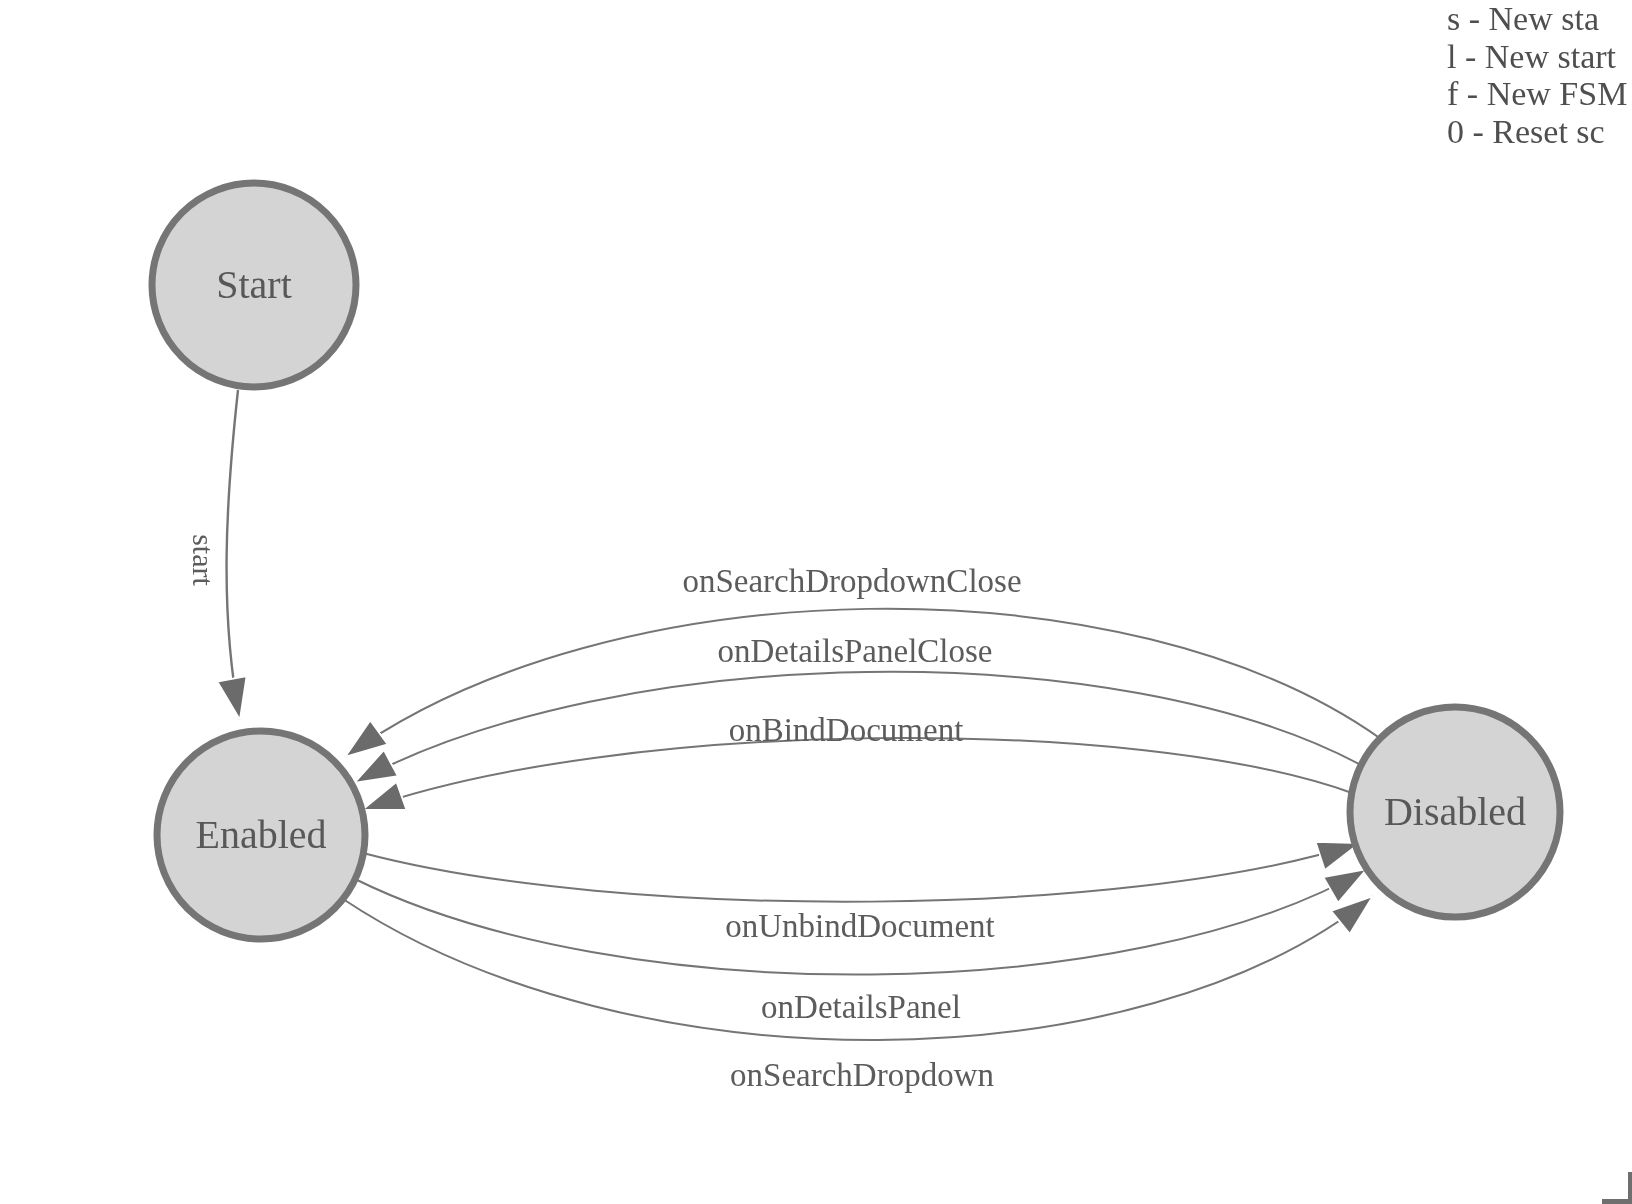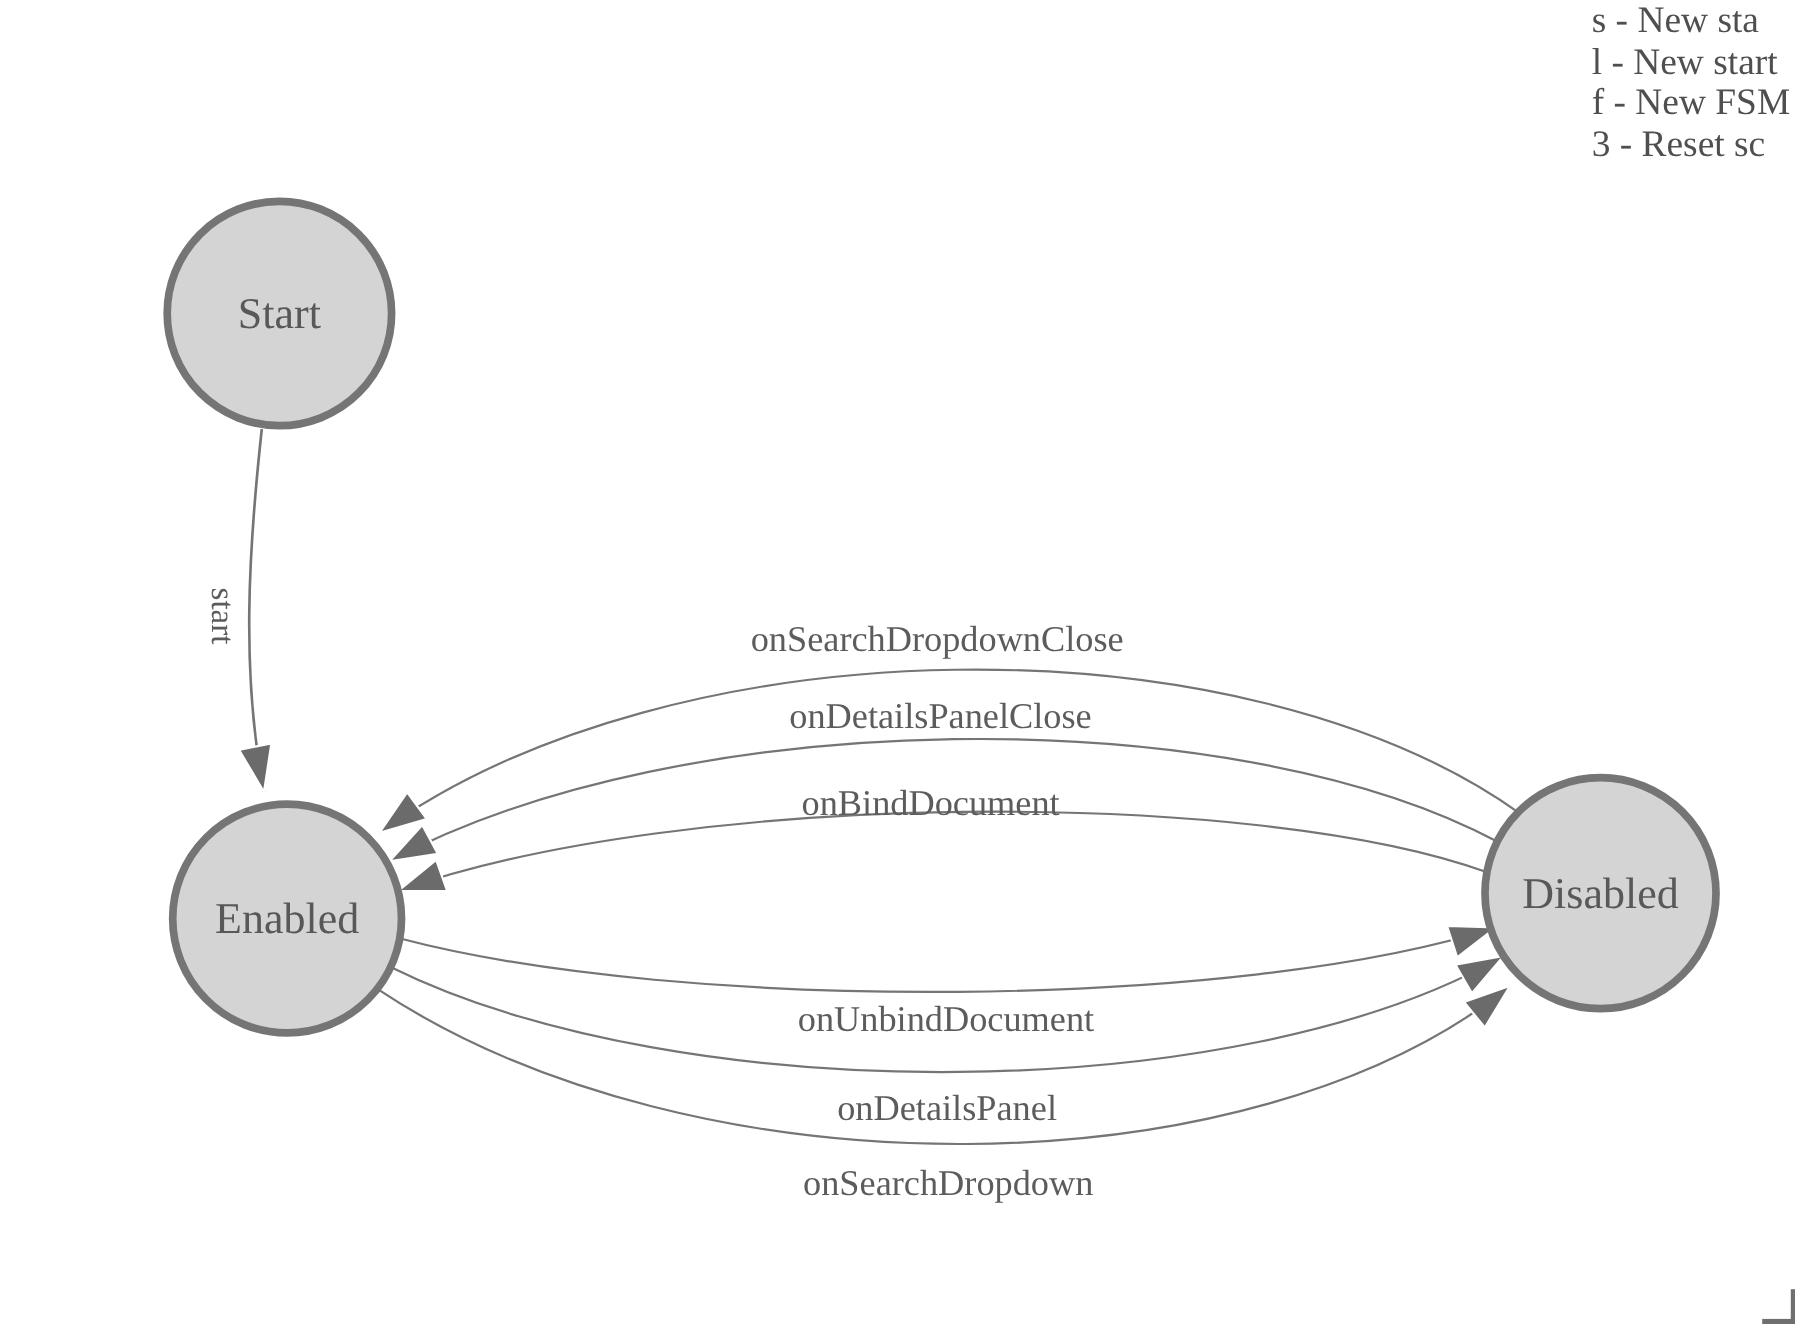--- a/index.html
+++ b/index.html
@@ -118,16 +118,16 @@
     <g>
       <rect x="1628" y="1172" width="4" height="29" fill="#6f6f6f"></rect>
       <rect x="1602" y="1199" width="30" height="5" fill="#6f6f6f"></rect>
     </g>
   </svg>
 
   <div class="legend">
     <span class="legend-line">s - New sta</span>
     <span class="legend-line">l - New start</span>
     <span class="legend-line">f - New FSM</span>
-    <span class="legend-line">3 - Reset sc</span>
+    <span class="legend-line">0 - Reset sc</span>
   </div>
 
 </div>
 
 </body></html>

